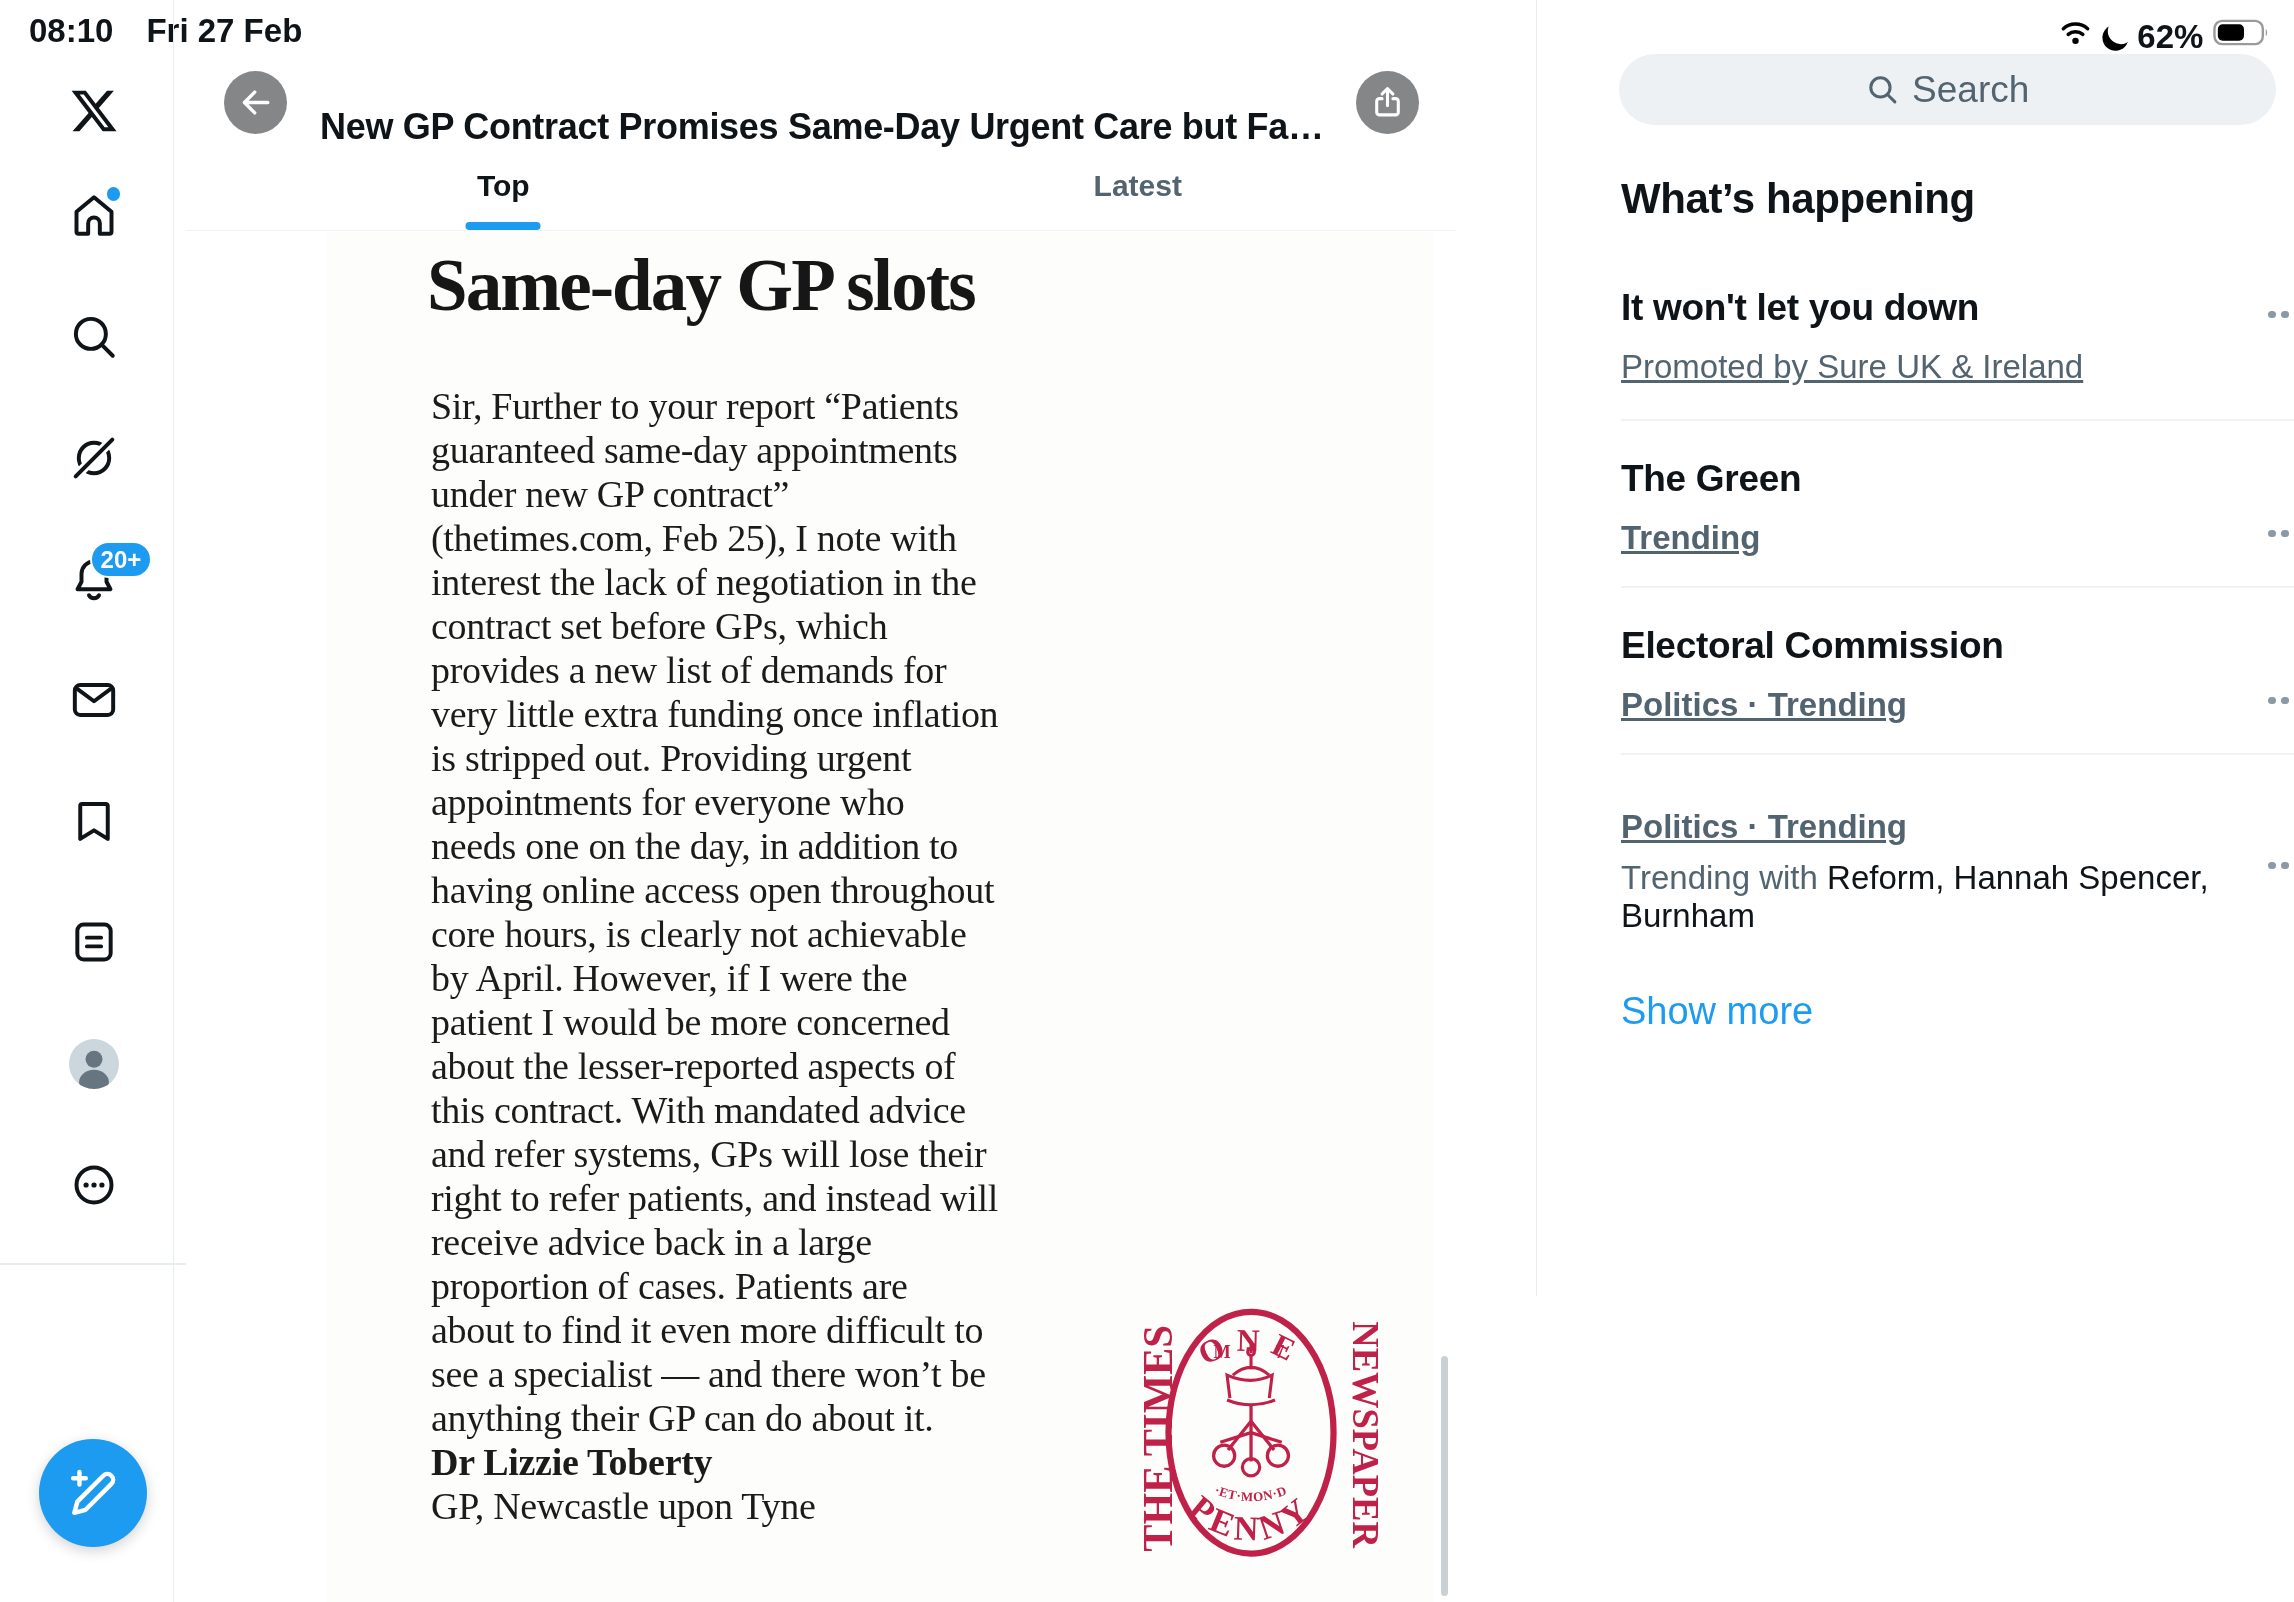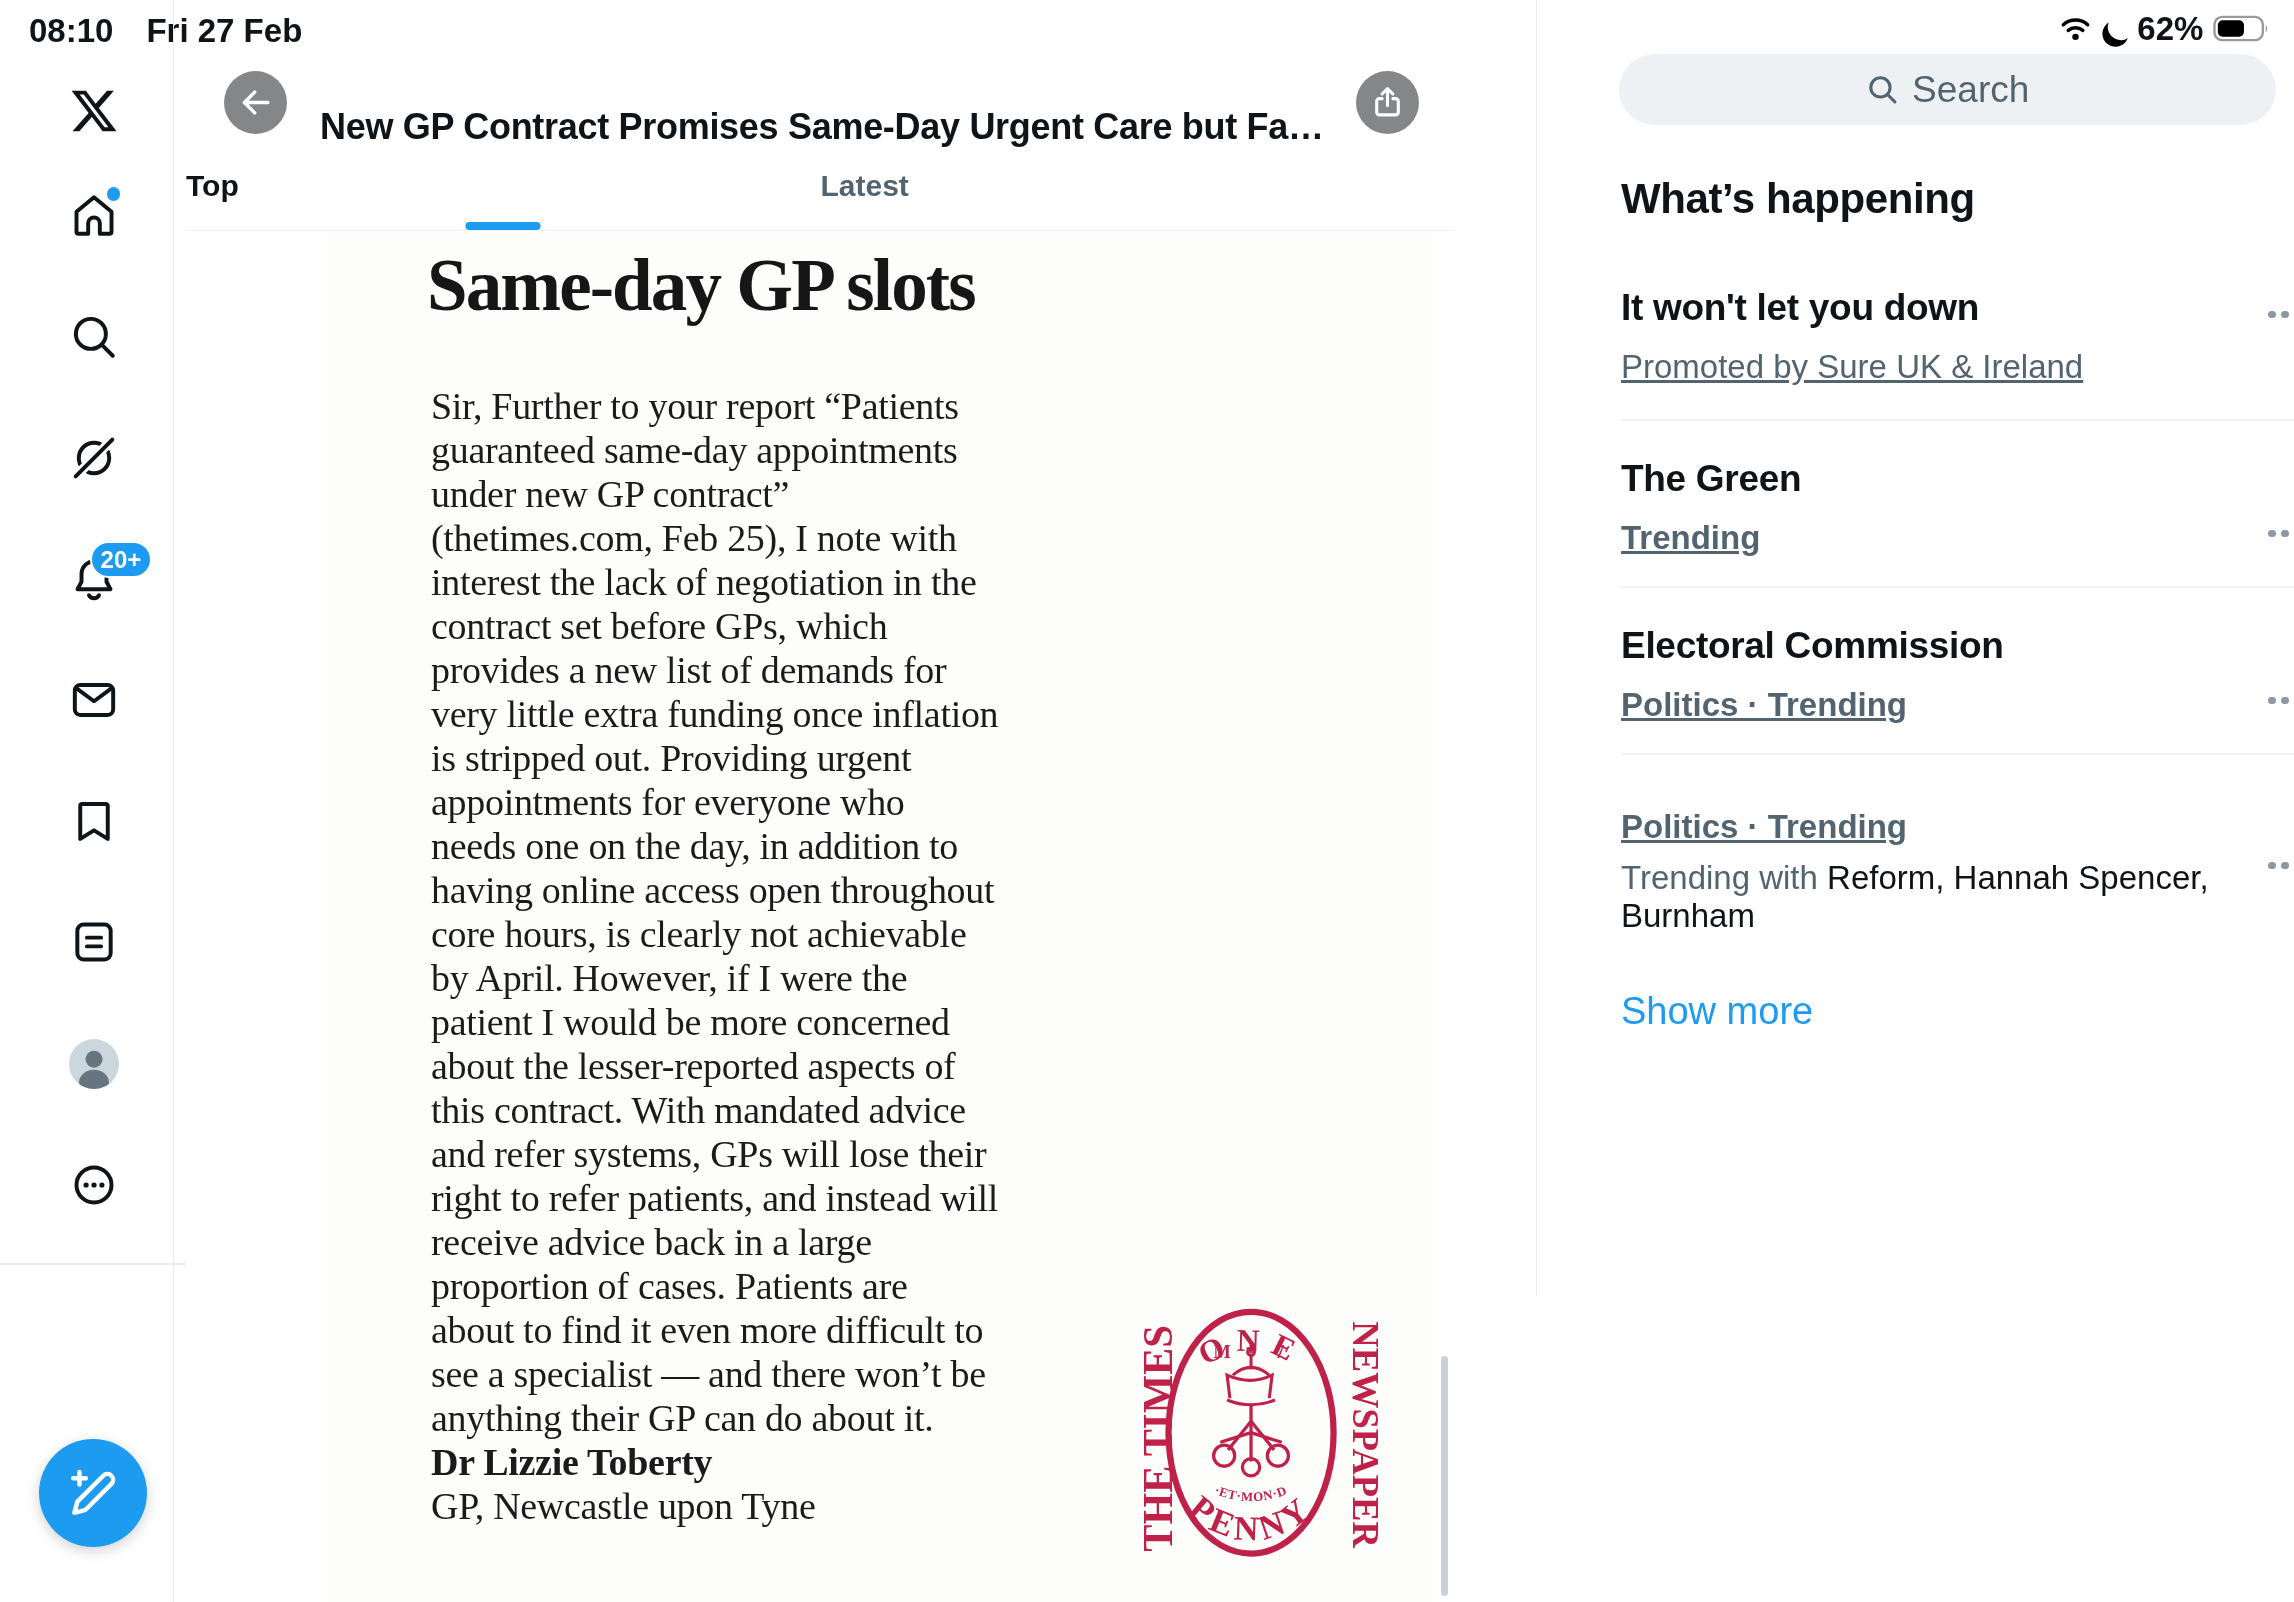--- a/index.html
+++ b/index.html
@@ -2,21 +2,21 @@
 <html><head>
 <meta charset="utf-8">
 <style>
   html,body{margin:0;padding:0;background:#fff;}
   .screen{position:relative;width:2294px;height:1602px;background:#fff;overflow:hidden;
           font-family:"Liberation Sans","DejaVu Sans",sans-serif;color:#0f1419;}
 
   
   .statusbar-left{position:absolute;left:29px;top:11.5px;font-size:33px;font-weight:700;display:flex;gap:33px;}
   .statusbar-right{position:absolute;right:21px;top:9.6px;display:flex;align-items:center;gap:9.6px;}
-  .battery-pct{font-size:33px;font-weight:600;}
+  .battery-pct{font-size:33px;font-weight:600;margin-top:8px;}
   .moon{width:26px;height:26px;border-radius:50%;box-shadow:-7.7px 3.8px 0 0 #000;transform:translate(5.8px,-1.9px) rotate(-25deg);}
 
   
   .rail{position:absolute;left:0;top:0;width:174px;height:1602px;border-right:1.9px solid #e8edf1;box-sizing:border-box;}
   .rail-divider{position:absolute;left:0;top:1263px;width:186px;height:1.9px;background:#e8edf1;}
   .rail-btn{position:absolute;left:69px;width:50px;height:50px;display:flex;align-items:center;justify-content:center;}
   .rail-btn svg{width:50px;height:50px;}
   .home-dot{position:absolute;right:-1px;top:-2.9px;width:13.4px;height:13.4px;border-radius:50%;background:#1d9bf0;}
   .notif-badge{position:absolute;left:21px;top:-13.4px;min-width:37px;padding:2.9px 8.6px;background:#1d9bf0;color:#fff;
                font-size:24px;font-weight:700;border-radius:19px;text-align:center;border:2.9px solid #fff;}
@@ -27,21 +27,21 @@
   
   .main{position:absolute;left:186px;top:0;width:1269px;height:1602px;}
   .circle-btn{position:absolute;width:63px;height:63px;border-radius:50%;background:#848688;display:flex;
               align-items:center;justify-content:center;}
   .circle-btn svg{width:37px;height:37px;}
   .back-btn{left:38px;top:71px;}
   .share-btn{left:1170px;top:71px;}
   .page-title{position:absolute;left:134px;top:81px;width:1018px;font-size:36px;font-weight:700;line-height:44px;
               white-space:nowrap;overflow:hidden;text-overflow:ellipsis;letter-spacing:-0.3px;}
   .tabs{position:absolute;left:0;top:142px;width:1269px;height:88px;display:flex;border-bottom:1.9px solid #eff3f4;box-sizing:content-box;}
-  .tab{flex:1;position:relative;display:flex;align-items:center;font-size:30px;}
+  .tab{flex:1;position:relative;display:flex;align-items:center;justify-content:center;font-size:30px;}
   .tab.active{font-weight:700;color:#0f1419;}
   .tab.inactive{font-weight:600;color:#536471;}
   .tab-underline{position:absolute;bottom:0;left:50%;transform:translateX(-50%);width:75px;height:7.7px;border-radius:3.8px;background:#1d9bf0;}
 
   
   .clipping{position:absolute;left:141px;top:232px;width:1107px;height:1370px;background:#fdfdfc;}
   .np-headline{position:absolute;left:100px;top:11.5px;font-family:"Liberation Serif","DejaVu Serif",serif;
                font-weight:700;font-size:73px;letter-spacing:-1.9px;color:#161616;}
   .np-flow{position:absolute;left:104px;top:152px;width:701px;font-family:"Liberation Serif","DejaVu Serif",serif;
            color:#1b1b1b;font-size:38px;line-height:44px;letter-spacing:-0.3px;}

